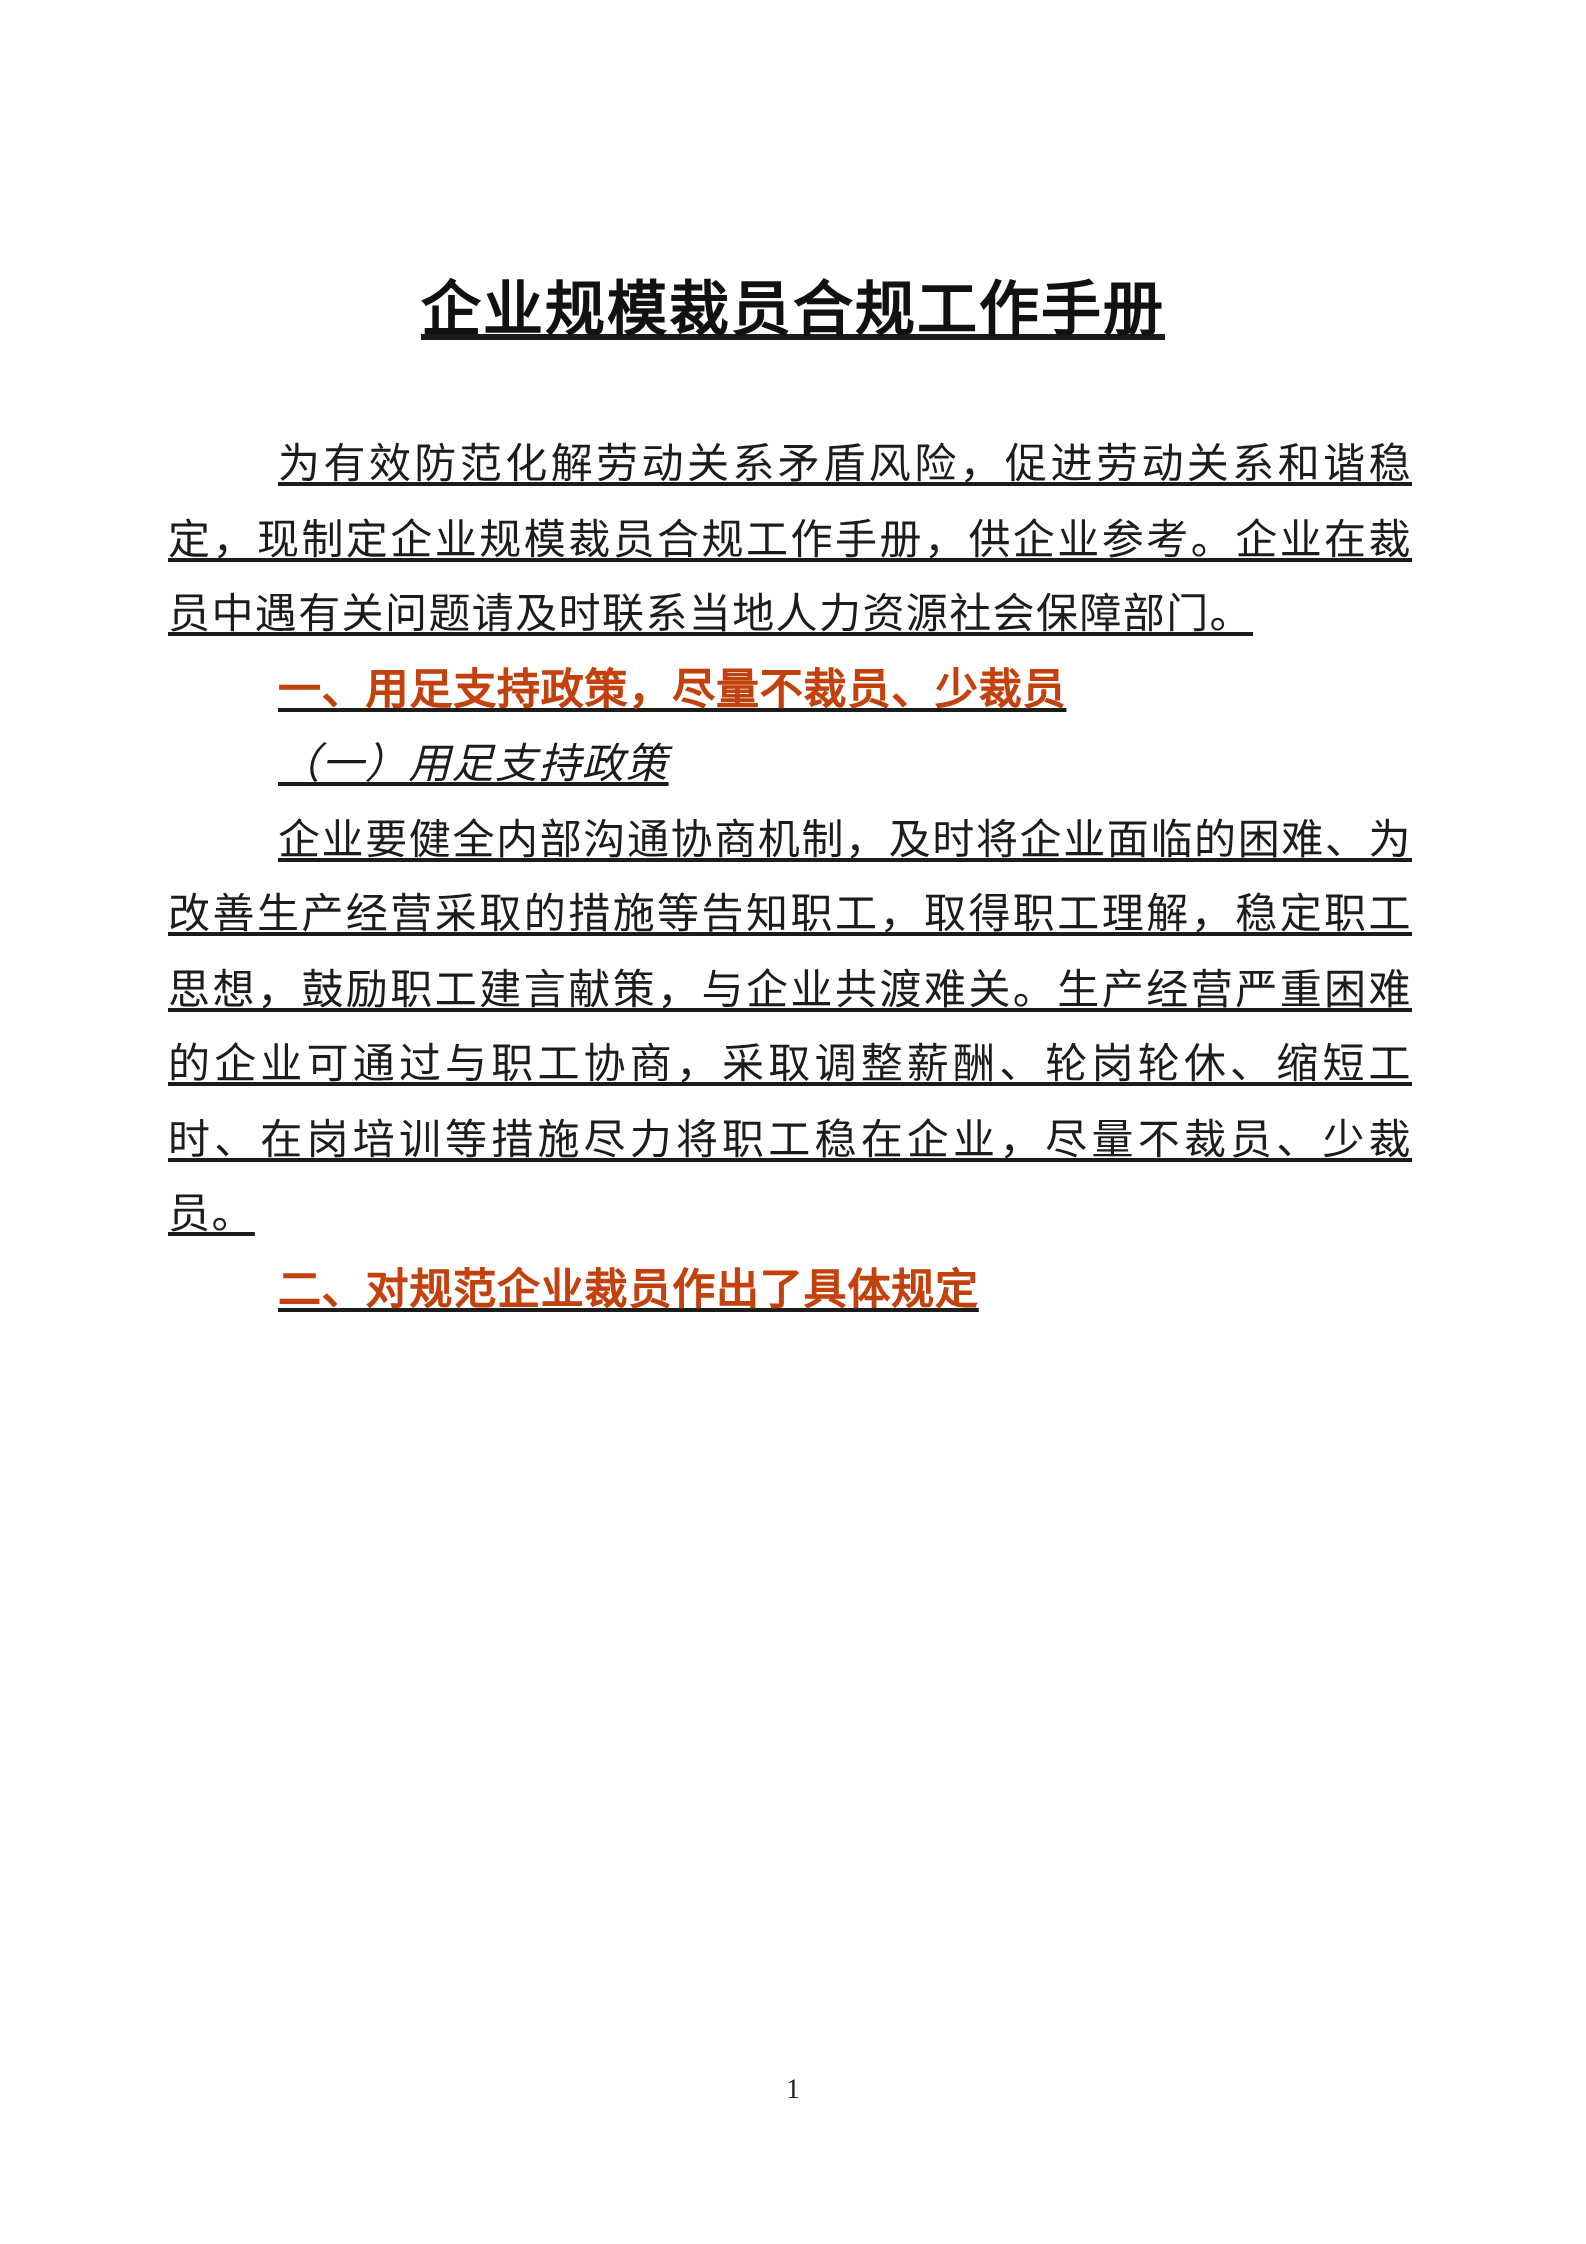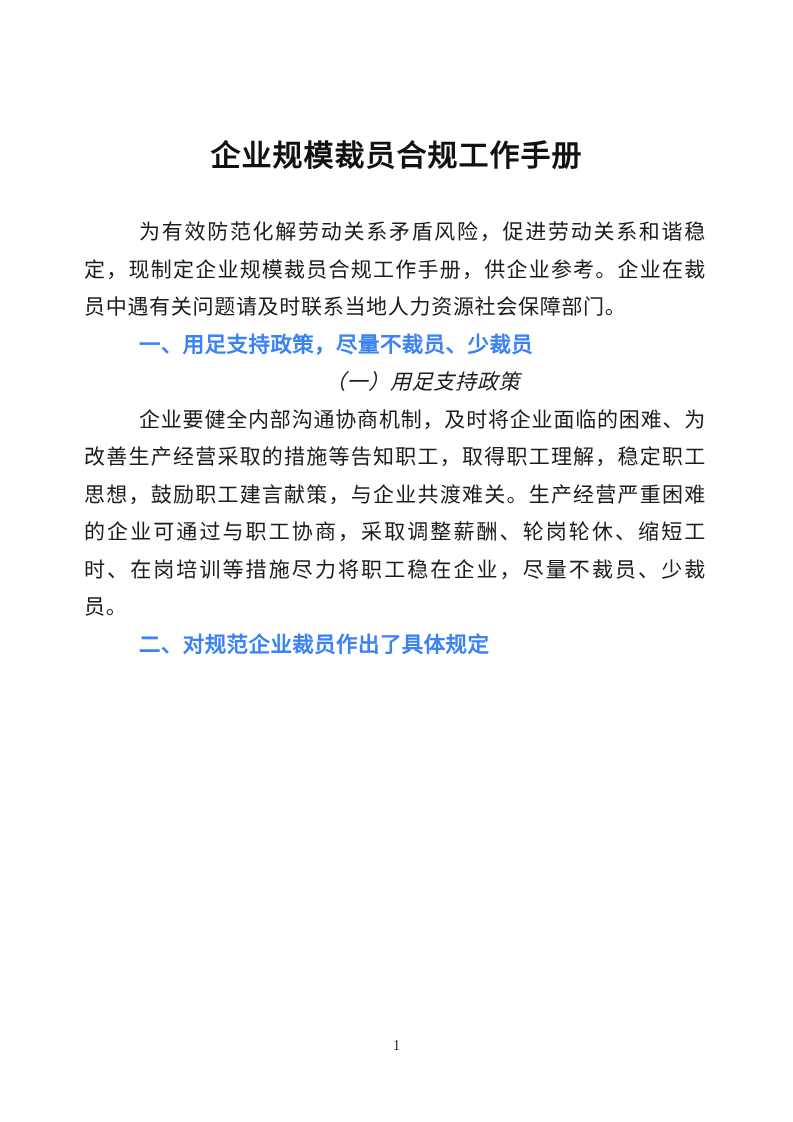--- a/index.html
+++ b/index.html
@@ -9,20 +9,21 @@
   }
 
   .page {
     position: relative;
     width: 793px;
     height: 1122px;
     background: #ffffff;
     overflow: hidden;
     font-family: "Liberation Serif", serif;
     color: #1c1c1c;
+    text-decoration: underline;
   }
 
   .doc-title {
     padding-top: 132px;
     text-align: center;
     font-family: "Liberation Serif", serif;
     font-size: 30px;
     line-height: 48px;
     font-weight: 700;
     letter-spacing: 1px;
@@ -52,29 +53,29 @@
     font-weight: normal;
   }
 
   
   .content h2.sec-heading {
     font-family: "Liberation Sans", sans-serif;
     font-weight: 700;
     font-size: 21.5px;
     letter-spacing: 0.4px;
     text-align: left;
-    color: #3b82f6;
+    color: #c2410c;
   }
 
   
   .content h3.sub-heading {
     font-family: "Liberation Serif", serif;
     font-style: italic;
     font-size: 21px;
-    text-align: center;
+    text-align: left;
     color: #1c1c1c;
   }
 
   .page-number {
     position: absolute;
     top: 1038px;
     left: 0;
     width: 100%;
     text-align: center;
     font-family: "Liberation Serif", serif;

